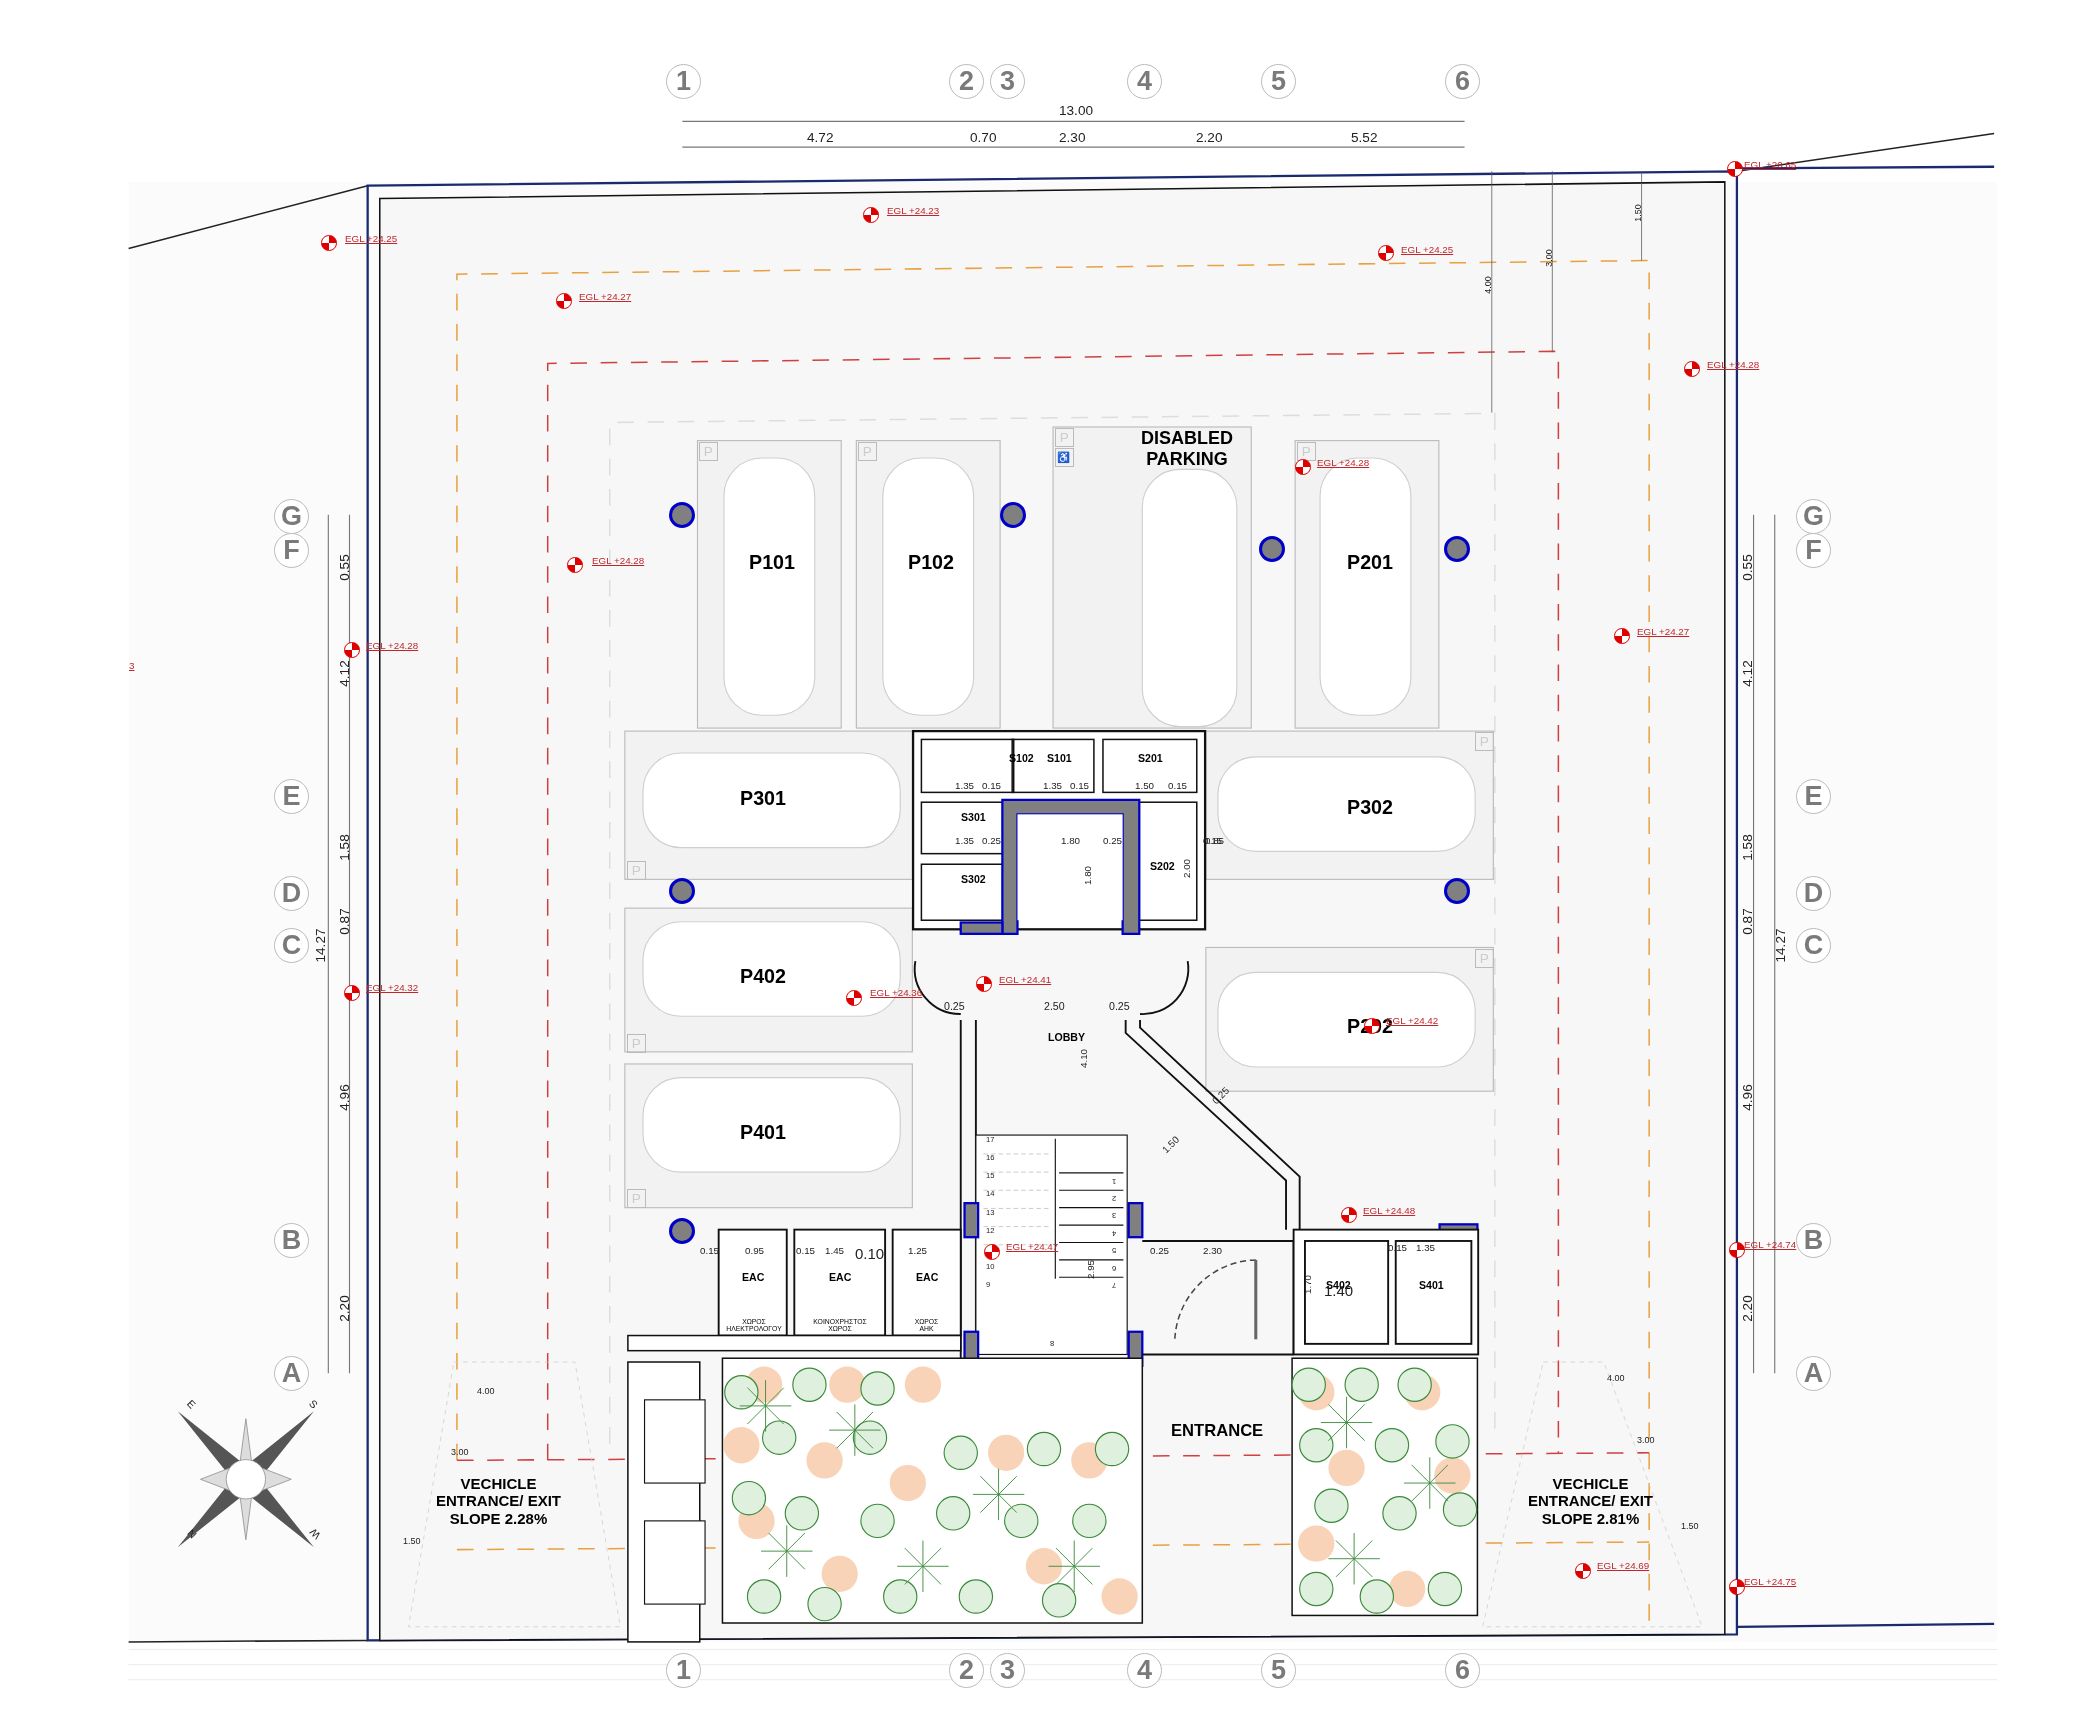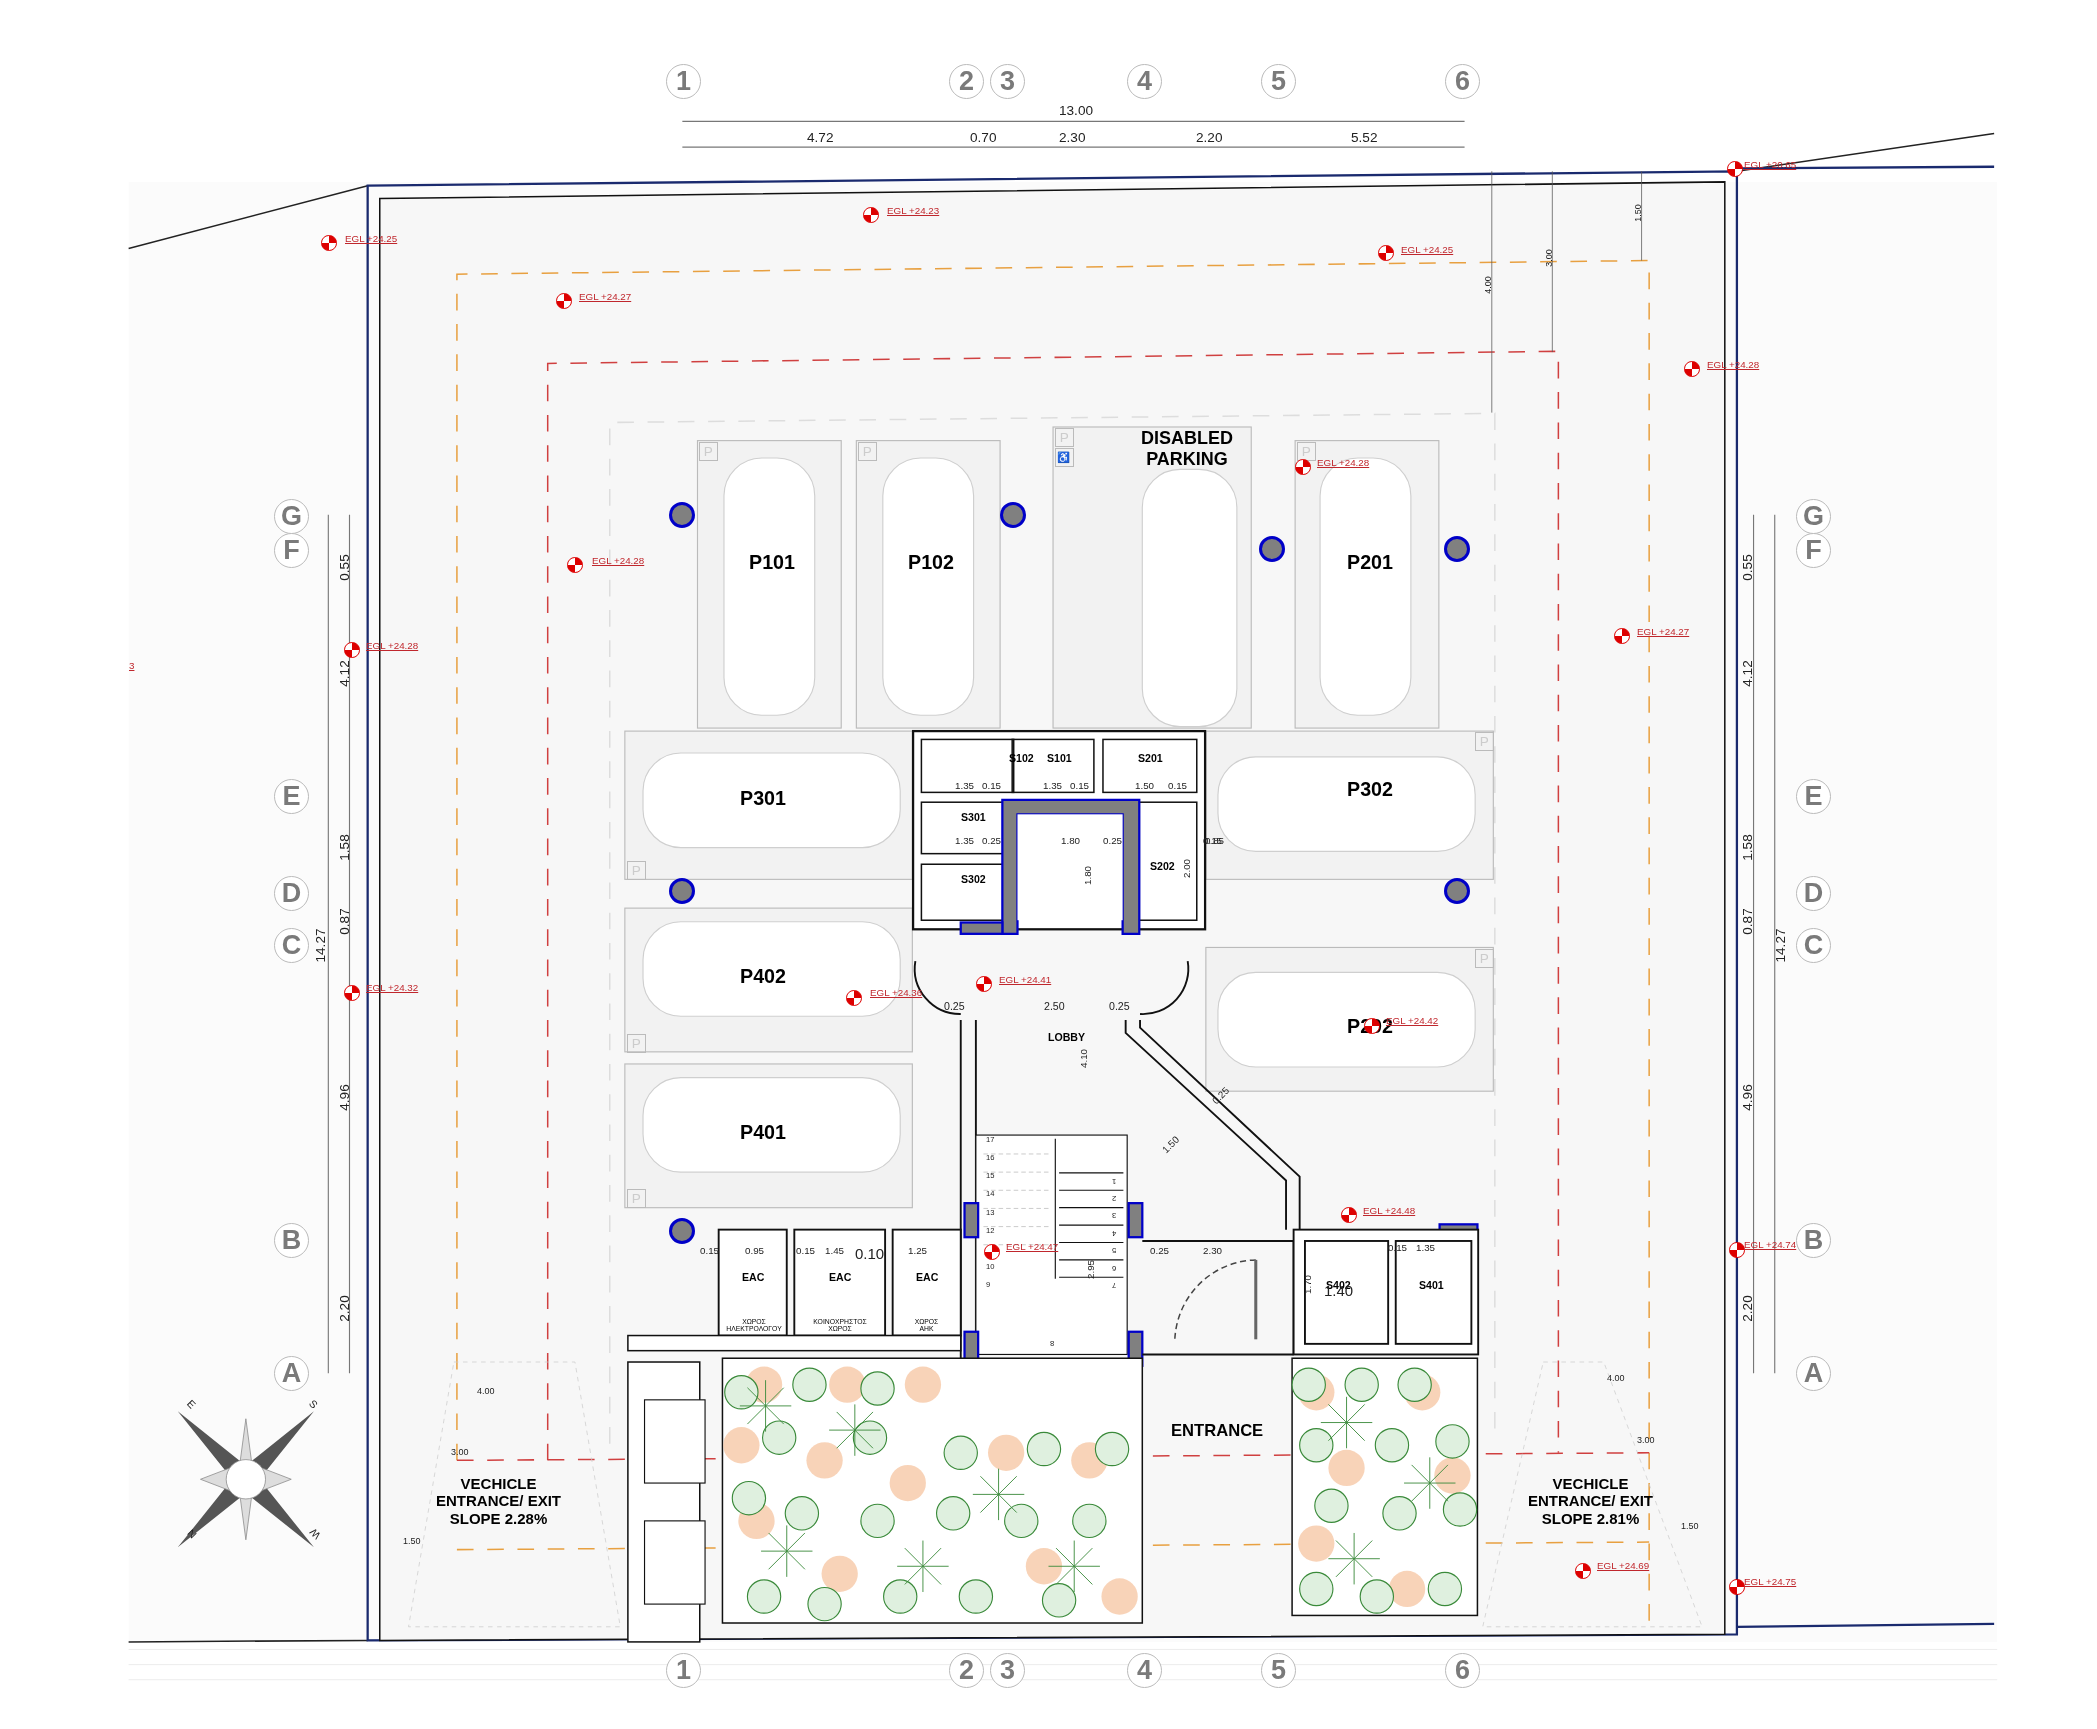--- a/index.html
+++ b/index.html
@@ -300,21 +300,21 @@
 <div class="dim v" style="left:1629px;top:208px;font-size:9px;">1.50</div>
 
 <div class="room-label" style="left:749px;top:551px;">P101</div>
 <div class="room-label" style="left:908px;top:551px;">P102</div>
 <div class="big-label" style="left:1141px;top:428px;font-size:18px;">
   <div>DISABLED</div>
   <div>PARKING</div>
 </div>
 <div class="room-label" style="left:1347px;top:551px;">P201</div>
 <div class="room-label" style="left:740px;top:787px;">P301</div>
-<div class="room-label" style="left:1347px;top:778px;">P302</div>
+<div class="room-label" style="left:1347px;top:796px;">P302</div>
 <div class="room-label" style="left:740px;top:965px;">P402</div>
 <div class="room-label" style="left:1347px;top:1015px;">P202</div>
 <div class="room-label" style="left:740px;top:1121px;">P401</div>
 
 <div class="p-sign" style="left:699px;top:442px;">P</div>
 <div class="p-sign" style="left:858px;top:442px;">P</div>
 <div class="p-sign" style="left:1055px;top:428px;">P</div>
 <div class="p-sign" style="left:1055px;top:448px;font-size:10.6px;">♿</div>
 <div class="p-sign" style="left:1297px;top:442px;">P</div>
 <div class="p-sign" style="left:627px;top:861px;">P</div>

